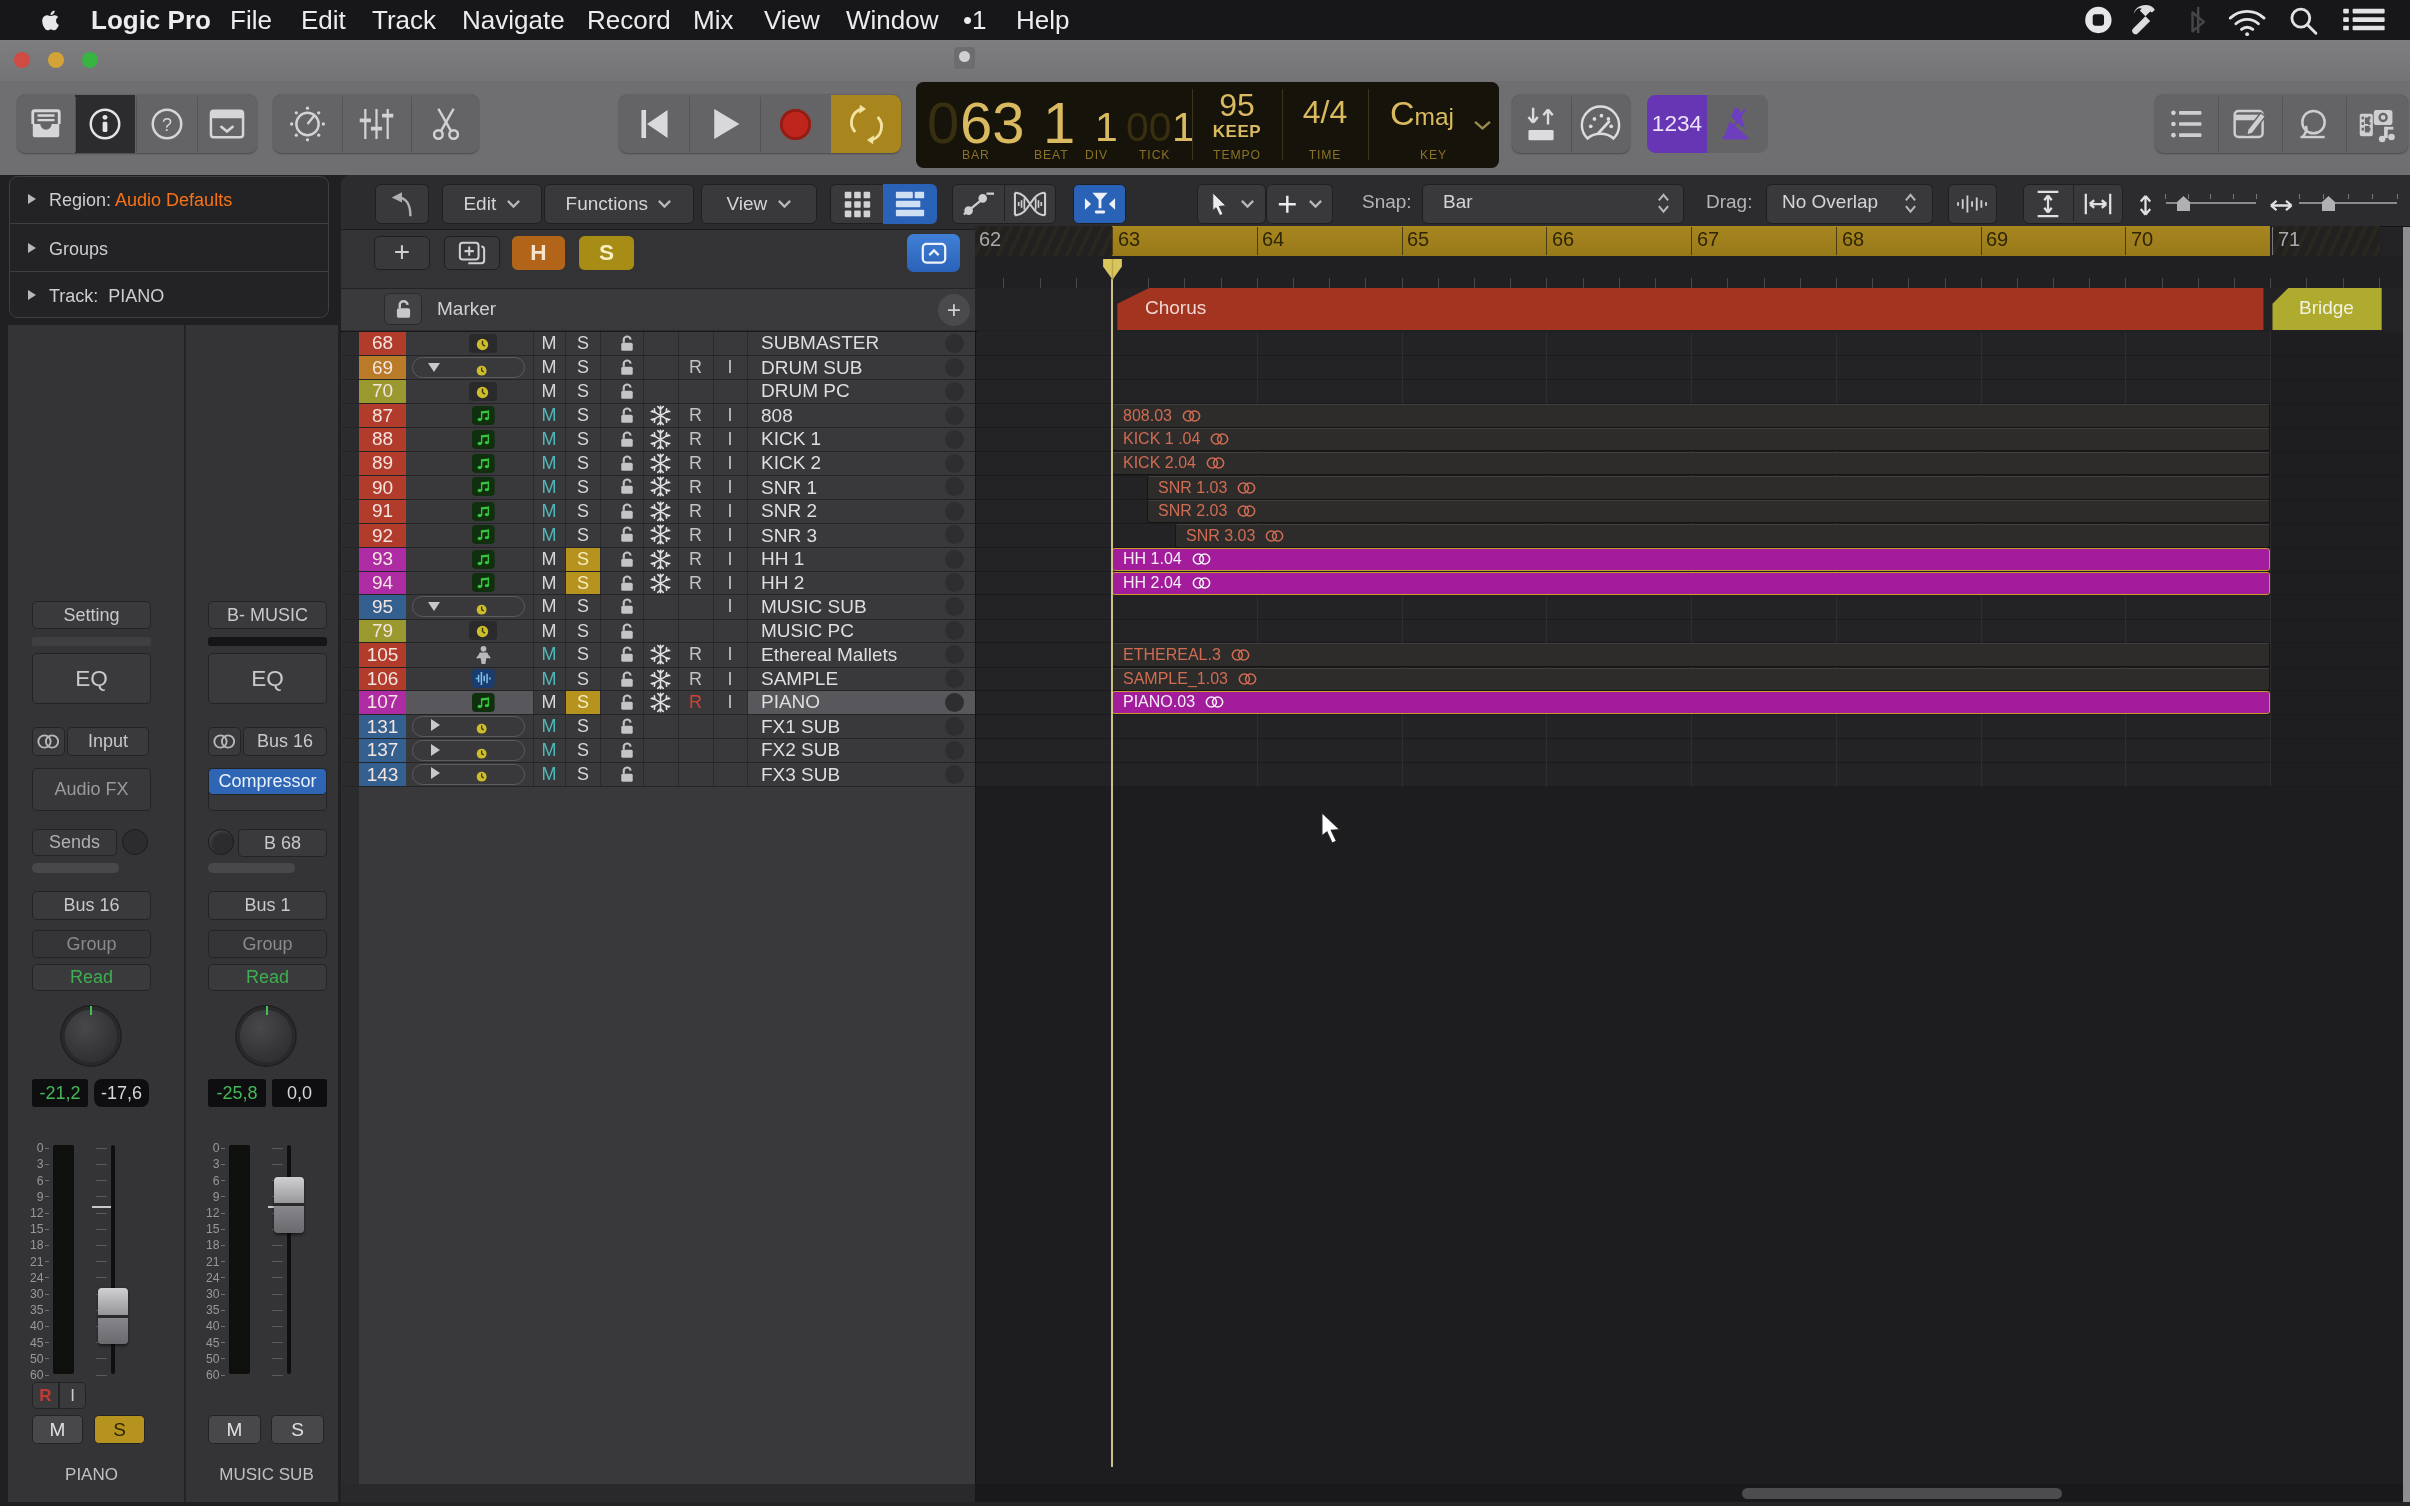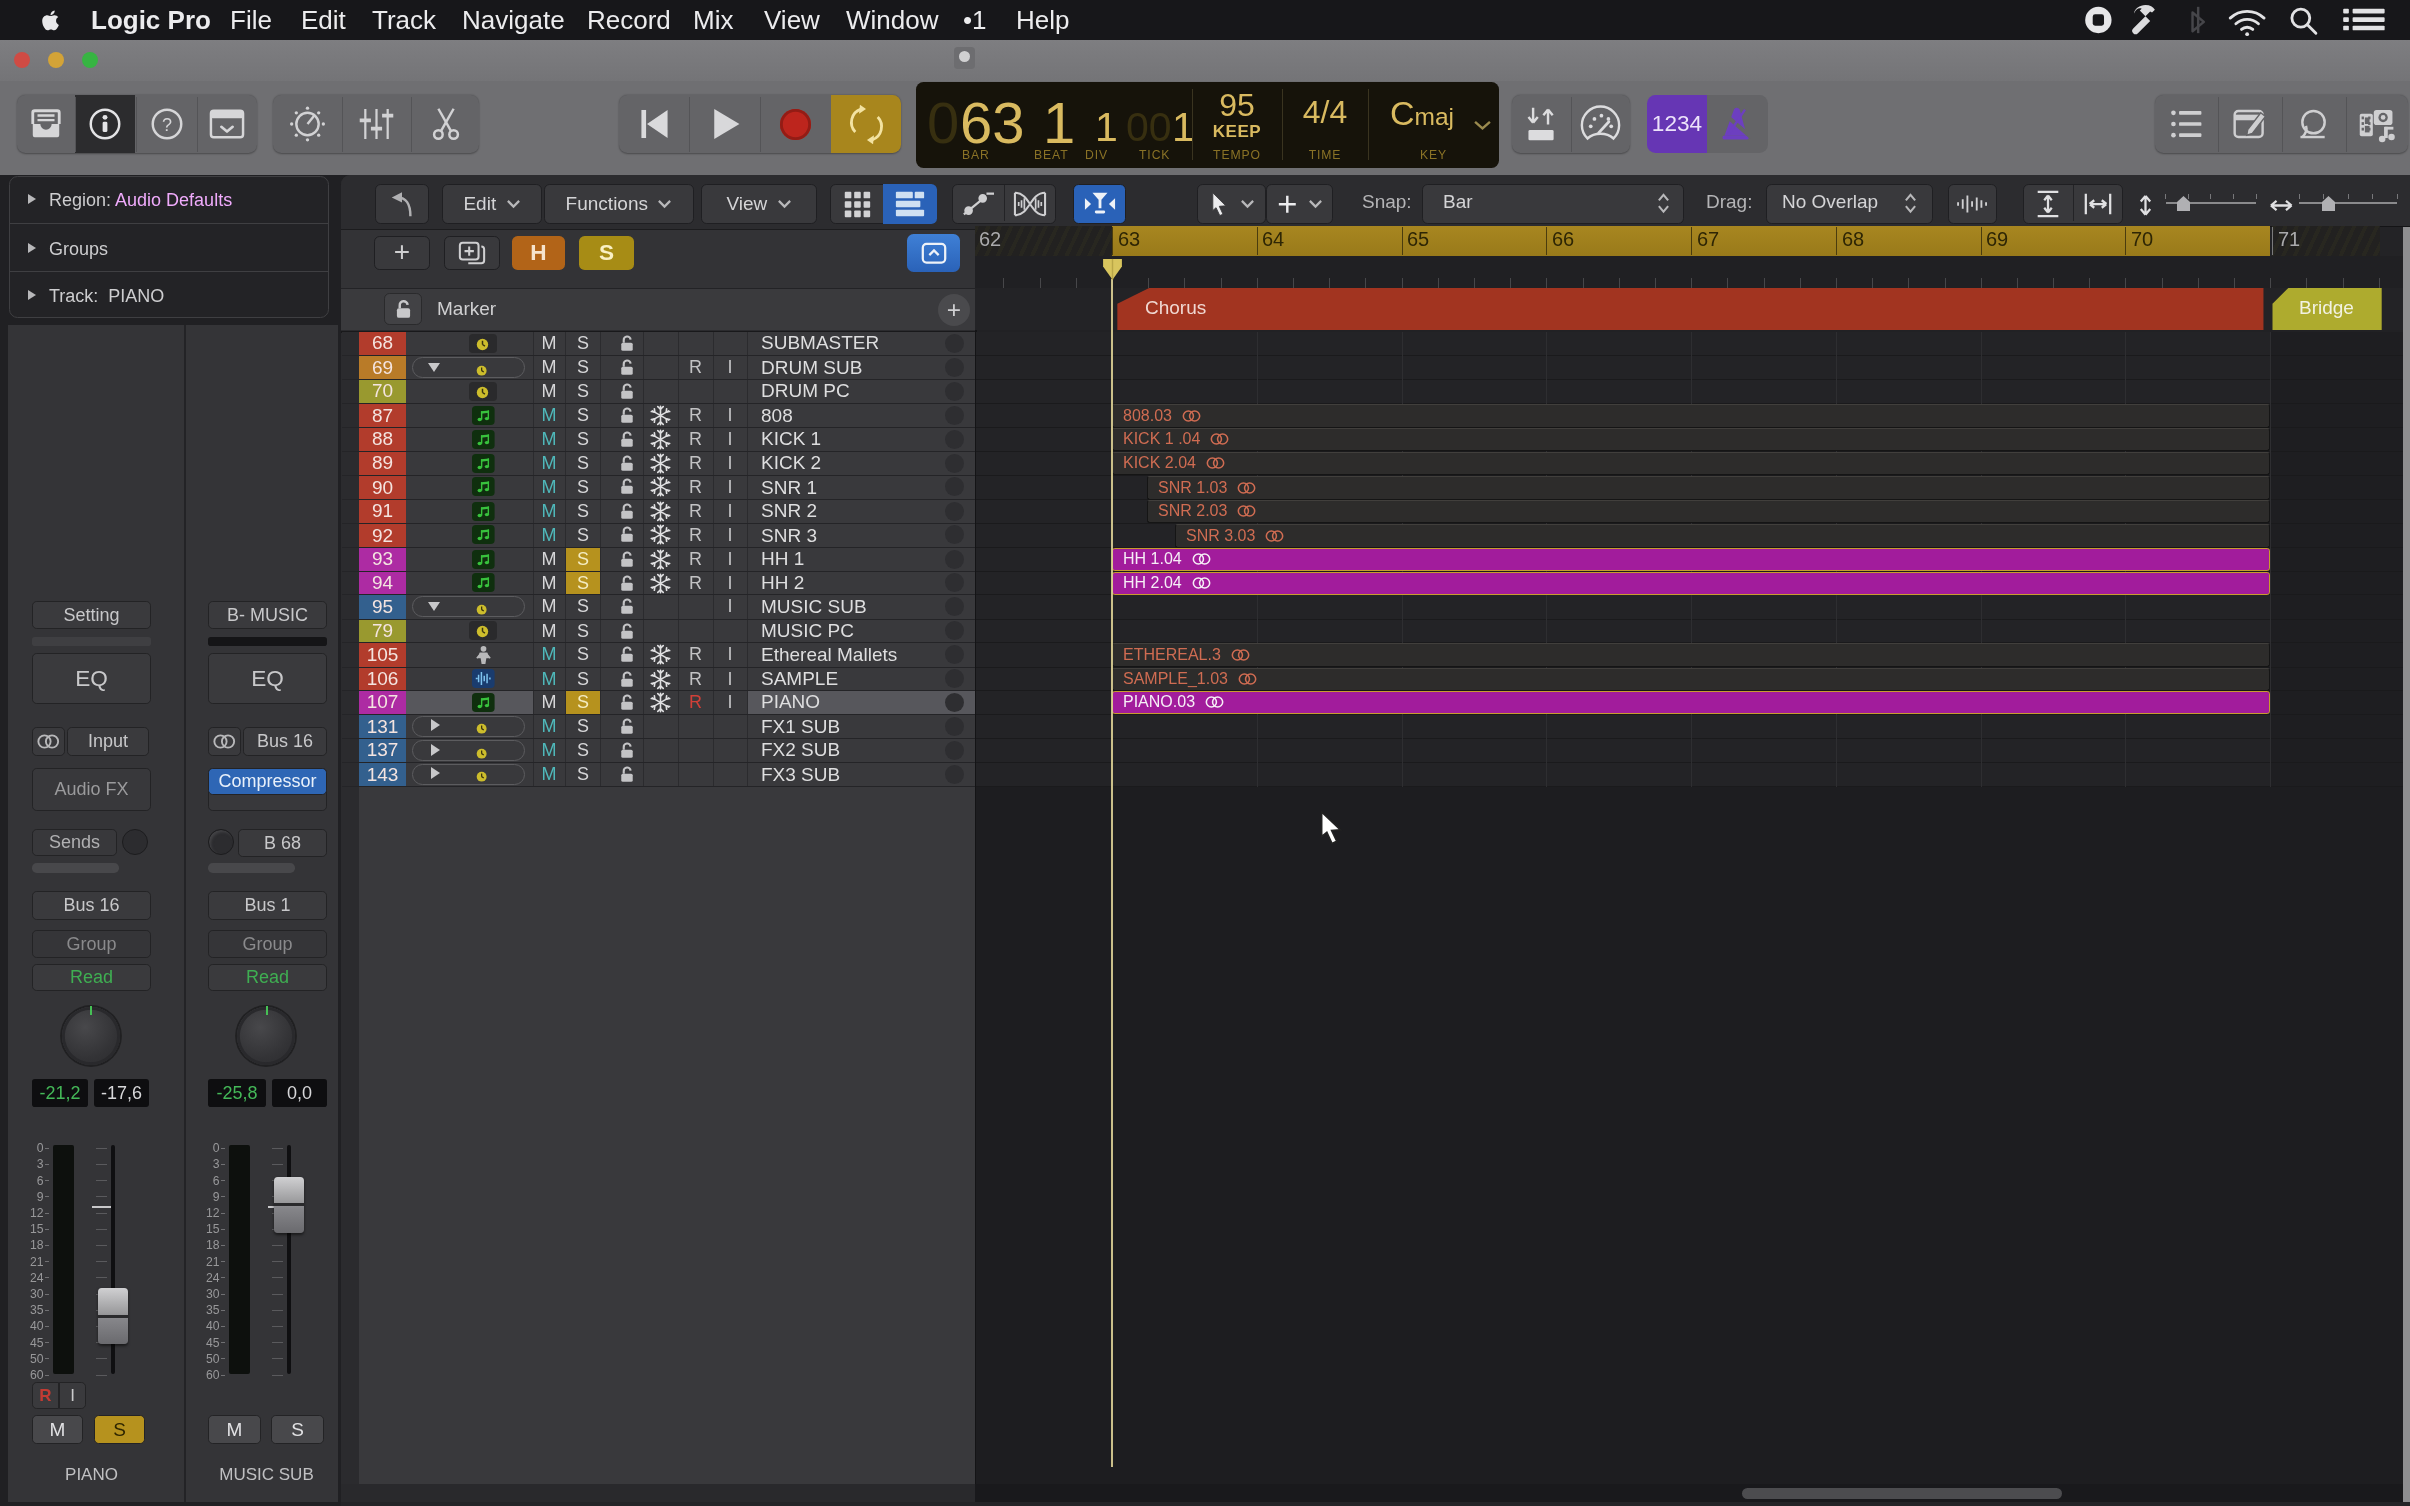--- a/index.html
+++ b/index.html
@@ -269,21 +269,21 @@
         </g>
       </svg>
     </div>
     <div style="position:absolute;left:0px;top:175px;width:2411px;height:1331px;background:#202023;"></div>
     <div style="position:absolute;left:9.4px;top:176px;width:320px;height:142px;background:#232326;border:0.9px solid #3f3f42;border-radius:8.5px;"></div>
     <div style="position:absolute;left:9.4px;top:223px;width:320px;height:0.9px;background:#3f3f42;"></div>
     <div style="position:absolute;left:9.4px;top:271px;width:320px;height:0.9px;background:#3f3f42;"></div>
     <div style="position:absolute;left:28px;top:194px;width:0px;height:0px;border-left:8.5px solid #b8b8ba;border-top:5.6px solid transparent;border-bottom:5.6px solid transparent;"></div>
     <div style="position:absolute;left:28px;top:243px;width:0px;height:0px;border-left:8.5px solid #b8b8ba;border-top:5.6px solid transparent;border-bottom:5.6px solid transparent;"></div>
     <div style="position:absolute;left:28px;top:290px;width:0px;height:0px;border-left:8.5px solid #b8b8ba;border-top:5.6px solid transparent;border-bottom:5.6px solid transparent;"></div>
-    <div style="position:absolute;left:49px;top:190px;font-size:18px;color:#cdcdcf;">Region: <span style="color:#f0abfc">Audio Defaults</span></div>
+    <div style="position:absolute;left:49px;top:190px;font-size:18px;color:#cdcdcf;">Region: <span style="color:#f97316">Audio Defaults</span></div>
     <div style="position:absolute;left:49px;top:239px;font-size:18px;color:#cdcdcf;">Groups</div>
     <div style="position:absolute;left:49px;top:286px;font-size:18px;color:#cdcdcf;">Track:&nbsp; PIANO</div>
     <div style="position:absolute;left:7.5px;top:325px;width:330px;height:1177px;background:#343437;"></div>
     <div style="position:absolute;left:184px;top:325px;width:1.9px;height:1177px;background:#232326;"></div>
     <div style="position:absolute;left:32px;top:601px;width:119px;height:28px;background:#3a3a3d;border:0.9px solid #232325;border-radius:4.7px;display:flex;align-items:center;justify-content:center;font-size:18px;color:#c8c8ca;">Setting</div>
     <div style="position:absolute;left:208px;top:601px;width:119px;height:28px;background:#3a3a3d;border:0.9px solid #232325;border-radius:4.7px;display:flex;align-items:center;justify-content:center;font-size:18px;color:#c8c8ca;">B- MUSIC</div>
     <div style="position:absolute;left:32px;top:637px;width:119px;height:9.4px;background:#3f3f42;border-radius:2.8px;"></div>
     <div style="position:absolute;left:208px;top:637px;width:119px;height:9.4px;background:#151517;border-radius:2.8px;"></div>
     <div style="position:absolute;left:32px;top:653px;width:119px;height:51px;background:#3a3a3d;border:0.9px solid #232325;border-radius:4.7px;display:flex;align-items:center;justify-content:center;font-size:22.6px;color:#c8c8ca;">EQ</div>
     <div style="position:absolute;left:208px;top:653px;width:119px;height:51px;background:#3a3a3d;border:0.9px solid #232325;border-radius:4.7px;display:flex;align-items:center;justify-content:center;font-size:22.6px;color:#c8c8ca;">EQ</div>
@@ -314,21 +314,21 @@
     <div style="position:absolute;left:208px;top:891px;width:119px;height:29px;background:#3a3a3d;border:0.9px solid #232325;border-radius:4.7px;display:flex;align-items:center;justify-content:center;font-size:18px;color:#c8c8ca;">Bus 1</div>
     <div style="position:absolute;left:32px;top:930px;width:119px;height:28px;background:#353538;border:0.9px solid #232325;border-radius:4.7px;display:flex;align-items:center;justify-content:center;font-size:18px;color:#8a8a8c;">Group</div>
     <div style="position:absolute;left:208px;top:930px;width:119px;height:28px;background:#353538;border:0.9px solid #232325;border-radius:4.7px;display:flex;align-items:center;justify-content:center;font-size:18px;color:#8a8a8c;">Group</div>
     <div style="position:absolute;left:32px;top:964px;width:119px;height:27px;background:#3a3a3d;border:0.9px solid #232325;border-radius:4.7px;display:flex;align-items:center;justify-content:center;font-size:18px;color:#3fae52;">Read</div>
     <div style="position:absolute;left:208px;top:964px;width:119px;height:27px;background:#3a3a3d;border:0.9px solid #232325;border-radius:4.7px;display:flex;align-items:center;justify-content:center;font-size:18px;color:#3fae52;">Read</div>
     <div style="position:absolute;left:62px;top:1007px;width:58px;height:58px;border-radius:50%;background:radial-gradient(circle at 40% 35%,#48484b,#333336 60%,#2a2a2d);box-shadow:inset 0 0 0 2.8px #29292c, 0 0 0 1.9px #202022;"></div>
     <div style="position:absolute;left:90px;top:1006px;width:1.9px;height:9.4px;background:#46c055;"></div>
     <div style="position:absolute;left:237px;top:1007px;width:58px;height:58px;border-radius:50%;background:radial-gradient(circle at 40% 35%,#48484b,#333336 60%,#2a2a2d);box-shadow:inset 0 0 0 2.8px #29292c, 0 0 0 1.9px #202022;"></div>
     <div style="position:absolute;left:266px;top:1006px;width:1.9px;height:9.4px;background:#46c055;"></div>
     <div style="position:absolute;left:32px;top:1079px;width:56px;height:28px;background:#0e0e10;border-radius:2.8px;display:flex;align-items:center;justify-content:center;font-size:18px;color:#44b858;">-21,2</div>
-    <div style="position:absolute;left:94px;top:1079px;width:55px;height:28px;background:#0e0e10;border-radius:3px;display:flex;align-items:center;justify-content:center;font-size:18px;color:#d8d8da;">-17,6</div>
+    <div style="position:absolute;left:94px;top:1079px;width:55px;height:28px;background:#0e0e10;border-radius:8px;display:flex;align-items:center;justify-content:center;font-size:18px;color:#d8d8da;">-17,6</div>
     <div style="position:absolute;left:208px;top:1079px;width:58px;height:28px;background:#0e0e10;border-radius:2.8px;display:flex;align-items:center;justify-content:center;font-size:18px;color:#44b858;">-25,8</div>
     <div style="position:absolute;left:272px;top:1079px;width:55px;height:28px;background:#0e0e10;border-radius:2.8px;display:flex;align-items:center;justify-content:center;font-size:18px;color:#d8d8da;">0,0</div>
     <div style="position:absolute;left:19px;top:1141px;width:24.5px;font-size:12.2px;color:#98989a;text-align:right;">0</div>
     <div style="position:absolute;left:45px;top:1148px;width:3.8px;height:0.9px;background:#707073;"></div>
     <div style="position:absolute;left:19px;top:1157px;width:24.5px;font-size:12.2px;color:#98989a;text-align:right;">3</div>
     <div style="position:absolute;left:45px;top:1164px;width:3.8px;height:0.9px;background:#707073;"></div>
     <div style="position:absolute;left:19px;top:1174px;width:24.5px;font-size:12.2px;color:#98989a;text-align:right;">6</div>
     <div style="position:absolute;left:45px;top:1180px;width:3.8px;height:0.9px;background:#707073;"></div>
     <div style="position:absolute;left:19px;top:1190px;width:24.5px;font-size:12.2px;color:#98989a;text-align:right;">9</div>
     <div style="position:absolute;left:45px;top:1196px;width:3.8px;height:0.9px;background:#707073;"></div>

